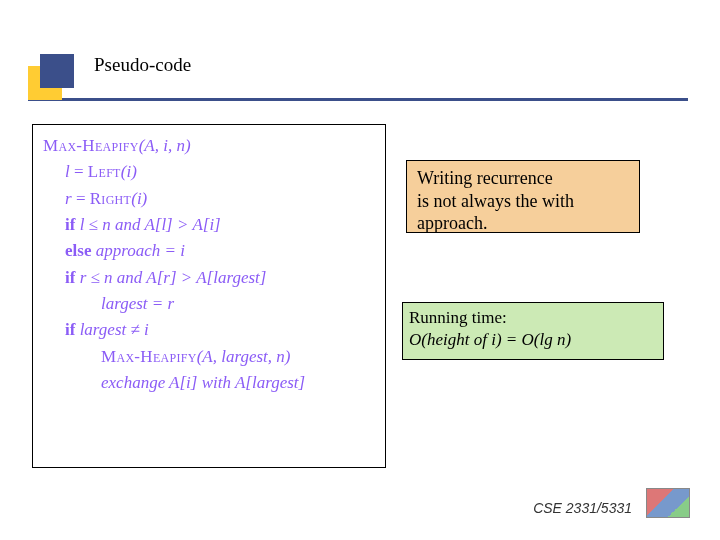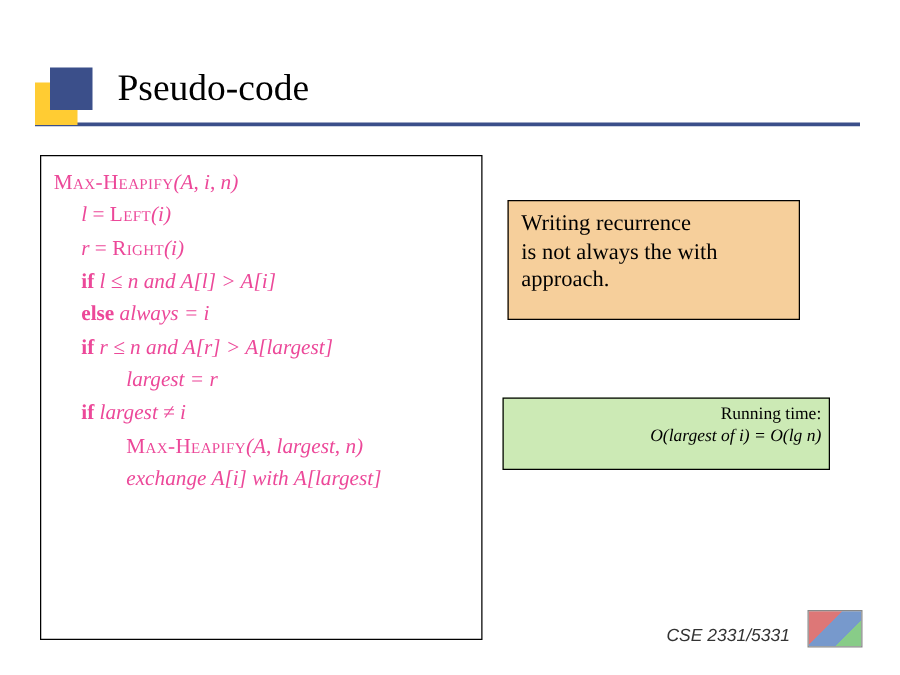--- a/index.html
+++ b/index.html
@@ -33,80 +33,79 @@
       left: 12px;
       width: 34px;
       height: 34px;
       background: #3b4f8a;
       z-index: 2;
     }
     .title-text {
       position: absolute;
       top: 10px;
       left: 66px;
-      font-size: 30px;
+      font-size: 19px;
       color: #000;
       z-index: 3;
     }
     .title-underline {
       position: absolute;
       top: 54px;
       left: 0;
       width: 660px;
       height: 3px;
       background: #3b4f8a;
       z-index: 0;
     }
     .pseudocode-box {
       position: absolute;
       top: 124px;
       left: 32px;
       width: 354px;
-      height: 388px;
+      height: 344px;
       border: 1.5px solid #000;
       background: #fff;
       padding: 8px 10px;
       font-family: 'Times New Roman', serif;
       font-size: 17px;
       line-height: 1.55;
-      color: #ec4899;
+      color: #8b5cf6;
     }
     .pseudocode-box .sc { font-variant: small-caps; letter-spacing: 0.3px; }
     .pseudocode-box .bold { font-weight: bold; margin-top: 41px; }
     .pseudocode-box .it { font-style: italic; }
     .pseudocode-box .line { white-space: nowrap; }
     .pseudocode-box .indent1 { padding-left: 22px; }
     .pseudocode-box .indent2 { padding-left: 58px; }
     .callout-orange {
       position: absolute;
       top: 160px;
       left: 406px;
       width: 234px;
-      height: 96px;
+      height: 73px;
       background: #f6cf9b;
       border: 1.5px solid #000;
       padding: 6px 10px;
       font-size: 18px;
       color: #000;
       line-height: 1.25;
     }
     .callout-green {
       position: absolute;
       top: 302px;
       left: 402px;
       width: 262px;
       height: 58px;
       background: #cceab5;
       border: 1.5px solid #000;
       padding: 4px 6px;
-      font-size: 14px;
+      font-size: 17px;
       color: #000;
-      text-align: right;
+      text-align: left;
       line-height: 1.3;
-      margin-top: 16px;
     }
     .callout-green .topline { display: block; }
     .callout-green .eqline { display: block; font-style: italic; }
     .footer-text {
       position: absolute;
       bottom: 24px;
       right: 88px;
       font-family: Arial, Helvetica, sans-serif;
       font-style: italic;
       font-size: 14px;
@@ -139,21 +138,21 @@
   <div class="line indent1">
     <span class="it">l</span><span> = </span><span class="sc">Left</span><span class="it">(i)</span>
   </div>
   <div class="line indent1">
     <span class="it">r</span><span> = </span><span class="sc">Right</span><span class="it">(i)</span>
   </div>
   <div class="line indent1">
     <span class="bold">if</span><span class="it"> l ≤ n and A[l] &gt; A[i]</span>
   </div>
   <div class="line indent1">
-    <span class="bold">else</span><span class="it"> always = i</span>
+    <span class="bold">else</span><span class="it"> approach = i</span>
   </div>
   <div class="line indent1">
     <span class="bold">if</span><span class="it"> r ≤ n and A[r] &gt; A[largest]</span>
   </div>
   <div class="line indent2 it">largest = r</div>
   <div class="line indent1">
     <span class="bold">if</span><span class="it"> largest ≠ i</span>
   </div>
   <div class="line indent2">
     <span class="sc">Max-Heapify</span><span class="it">(A, largest, n)</span>
@@ -162,17 +161,17 @@
 </div>
 
 <div class="callout-orange">
   <div>Writing recurrence</div>
   <div>is not always the with</div>
   <div>approach.</div>
 </div>
 
 <div class="callout-green">
   <span class="topline">Running time:</span>
-  <span class="eqline">O(largest of i) = O(lg n)</span>
+  <span class="eqline">O(height of i) = O(lg n)</span>
 </div>
 
 <div class="footer-text">CSE 2331/5331</div>
 <div class="footer-logo"></div>
 
 </body></html>

